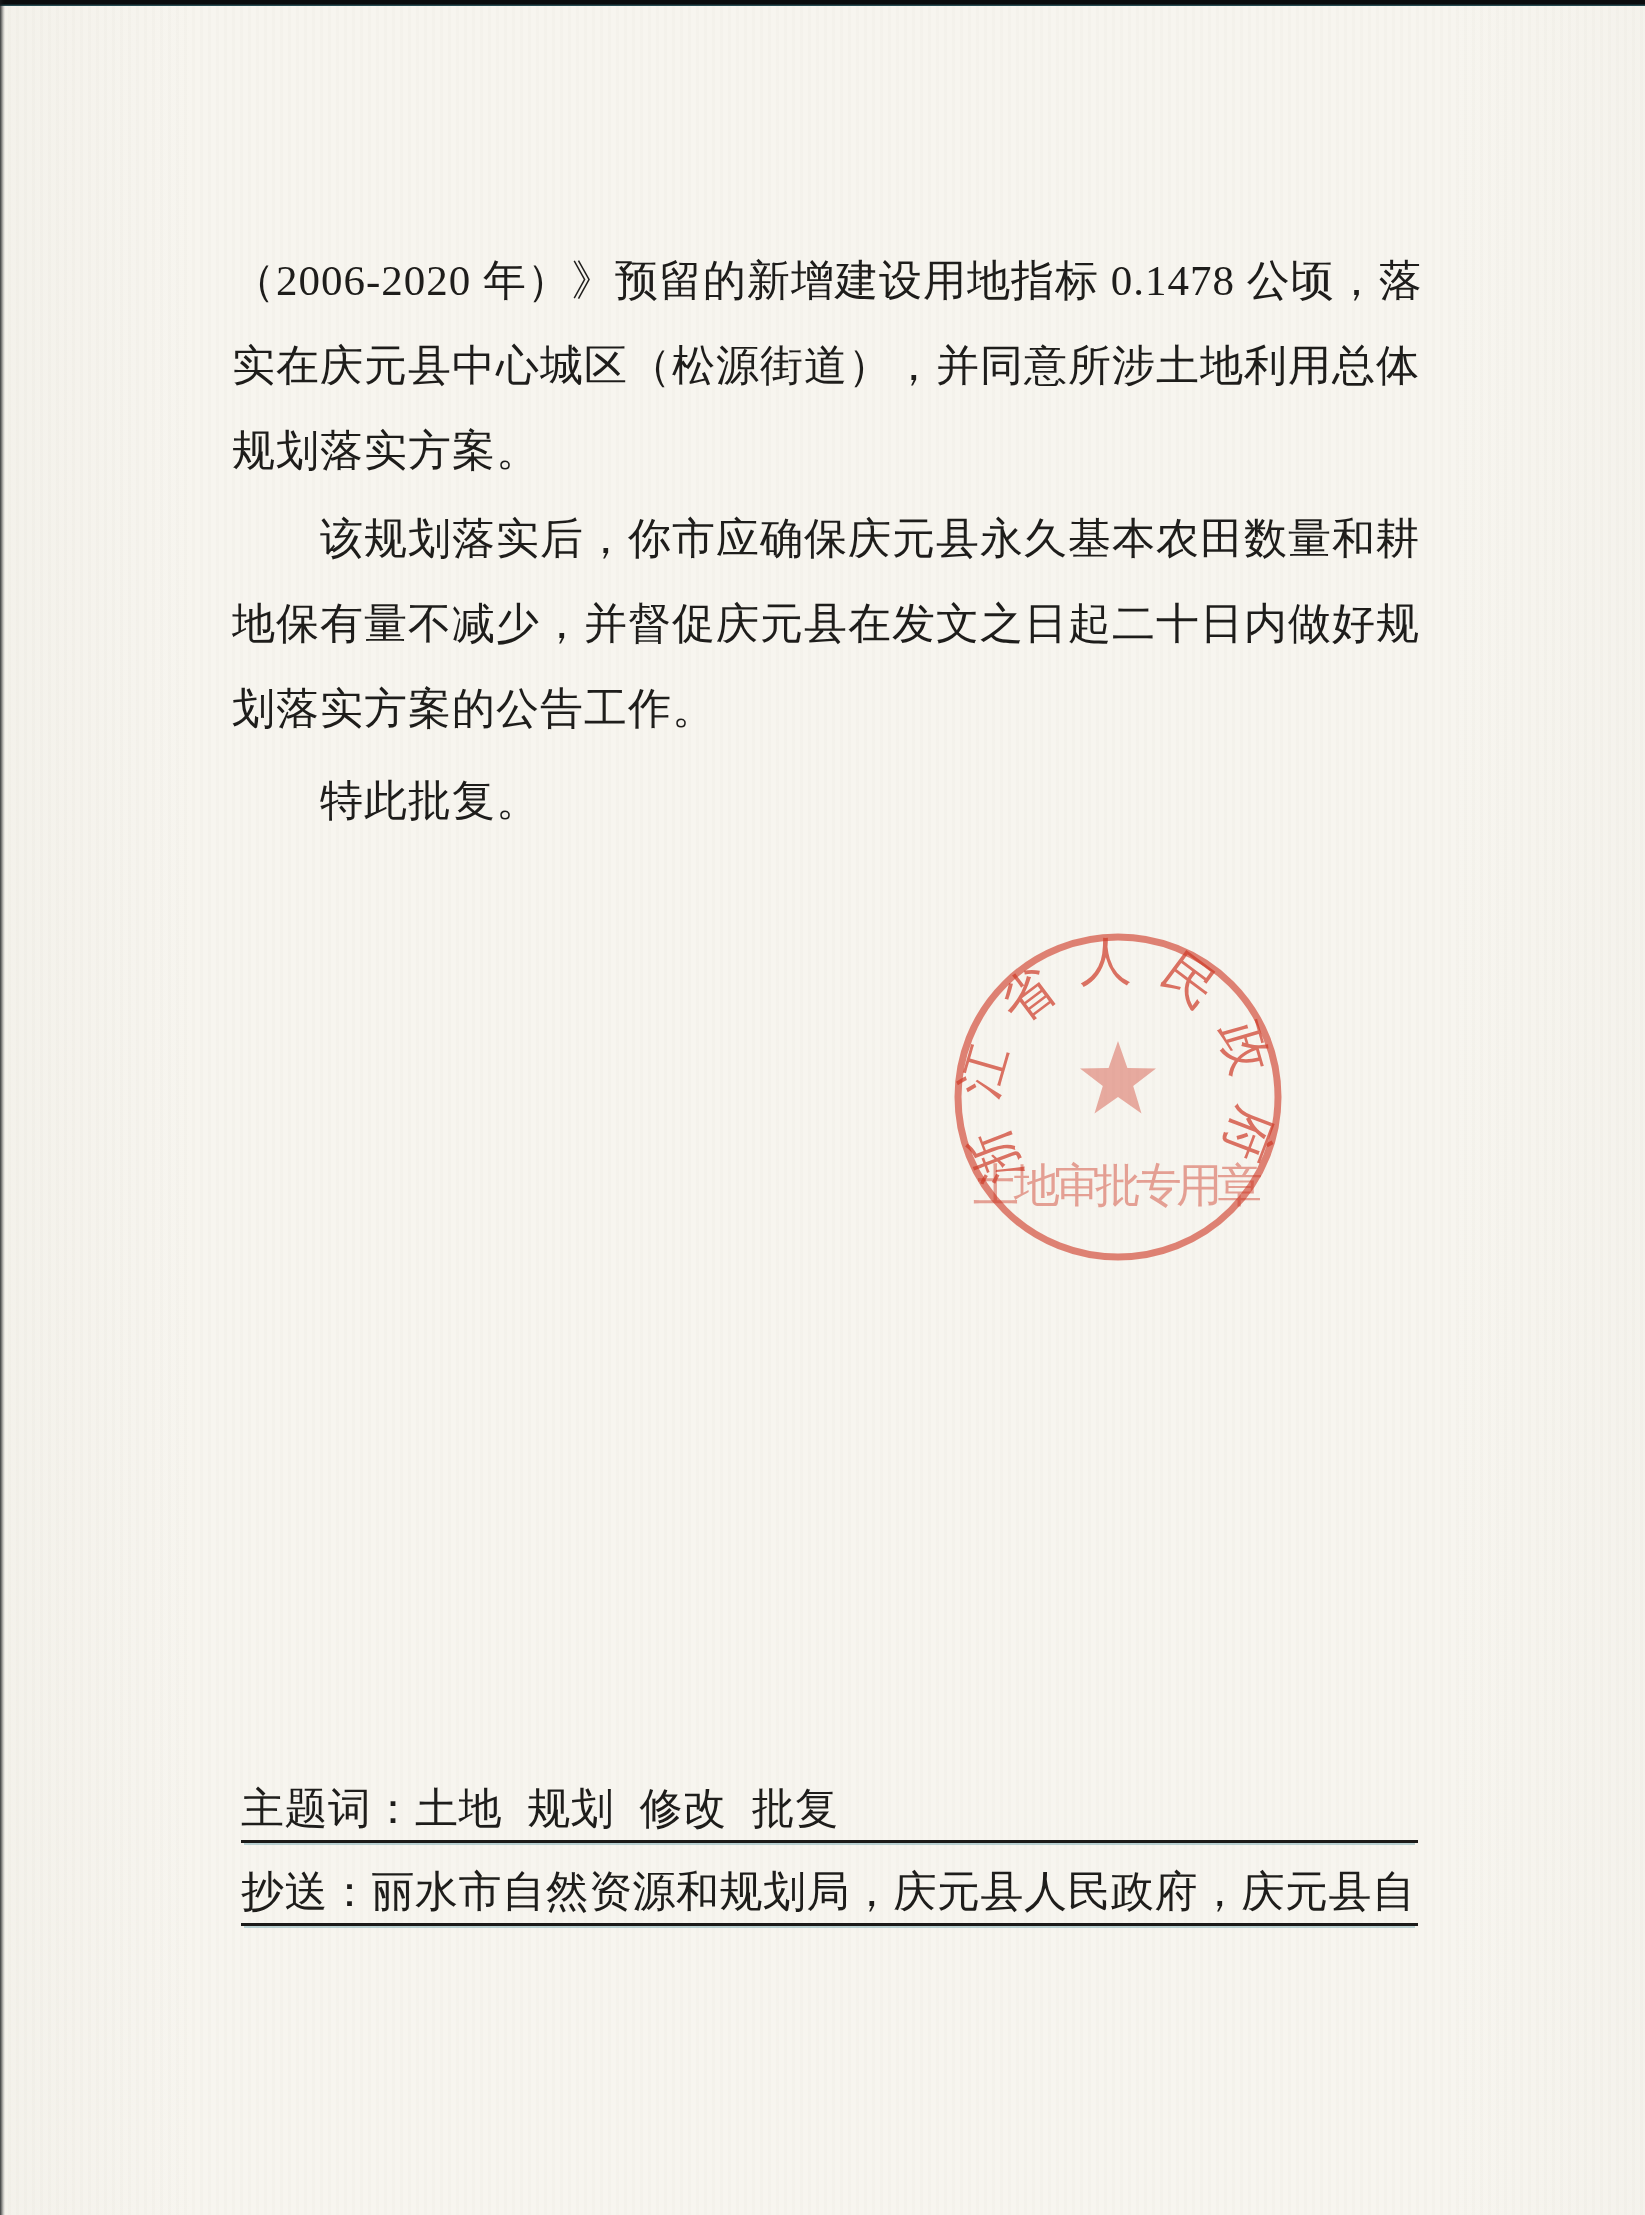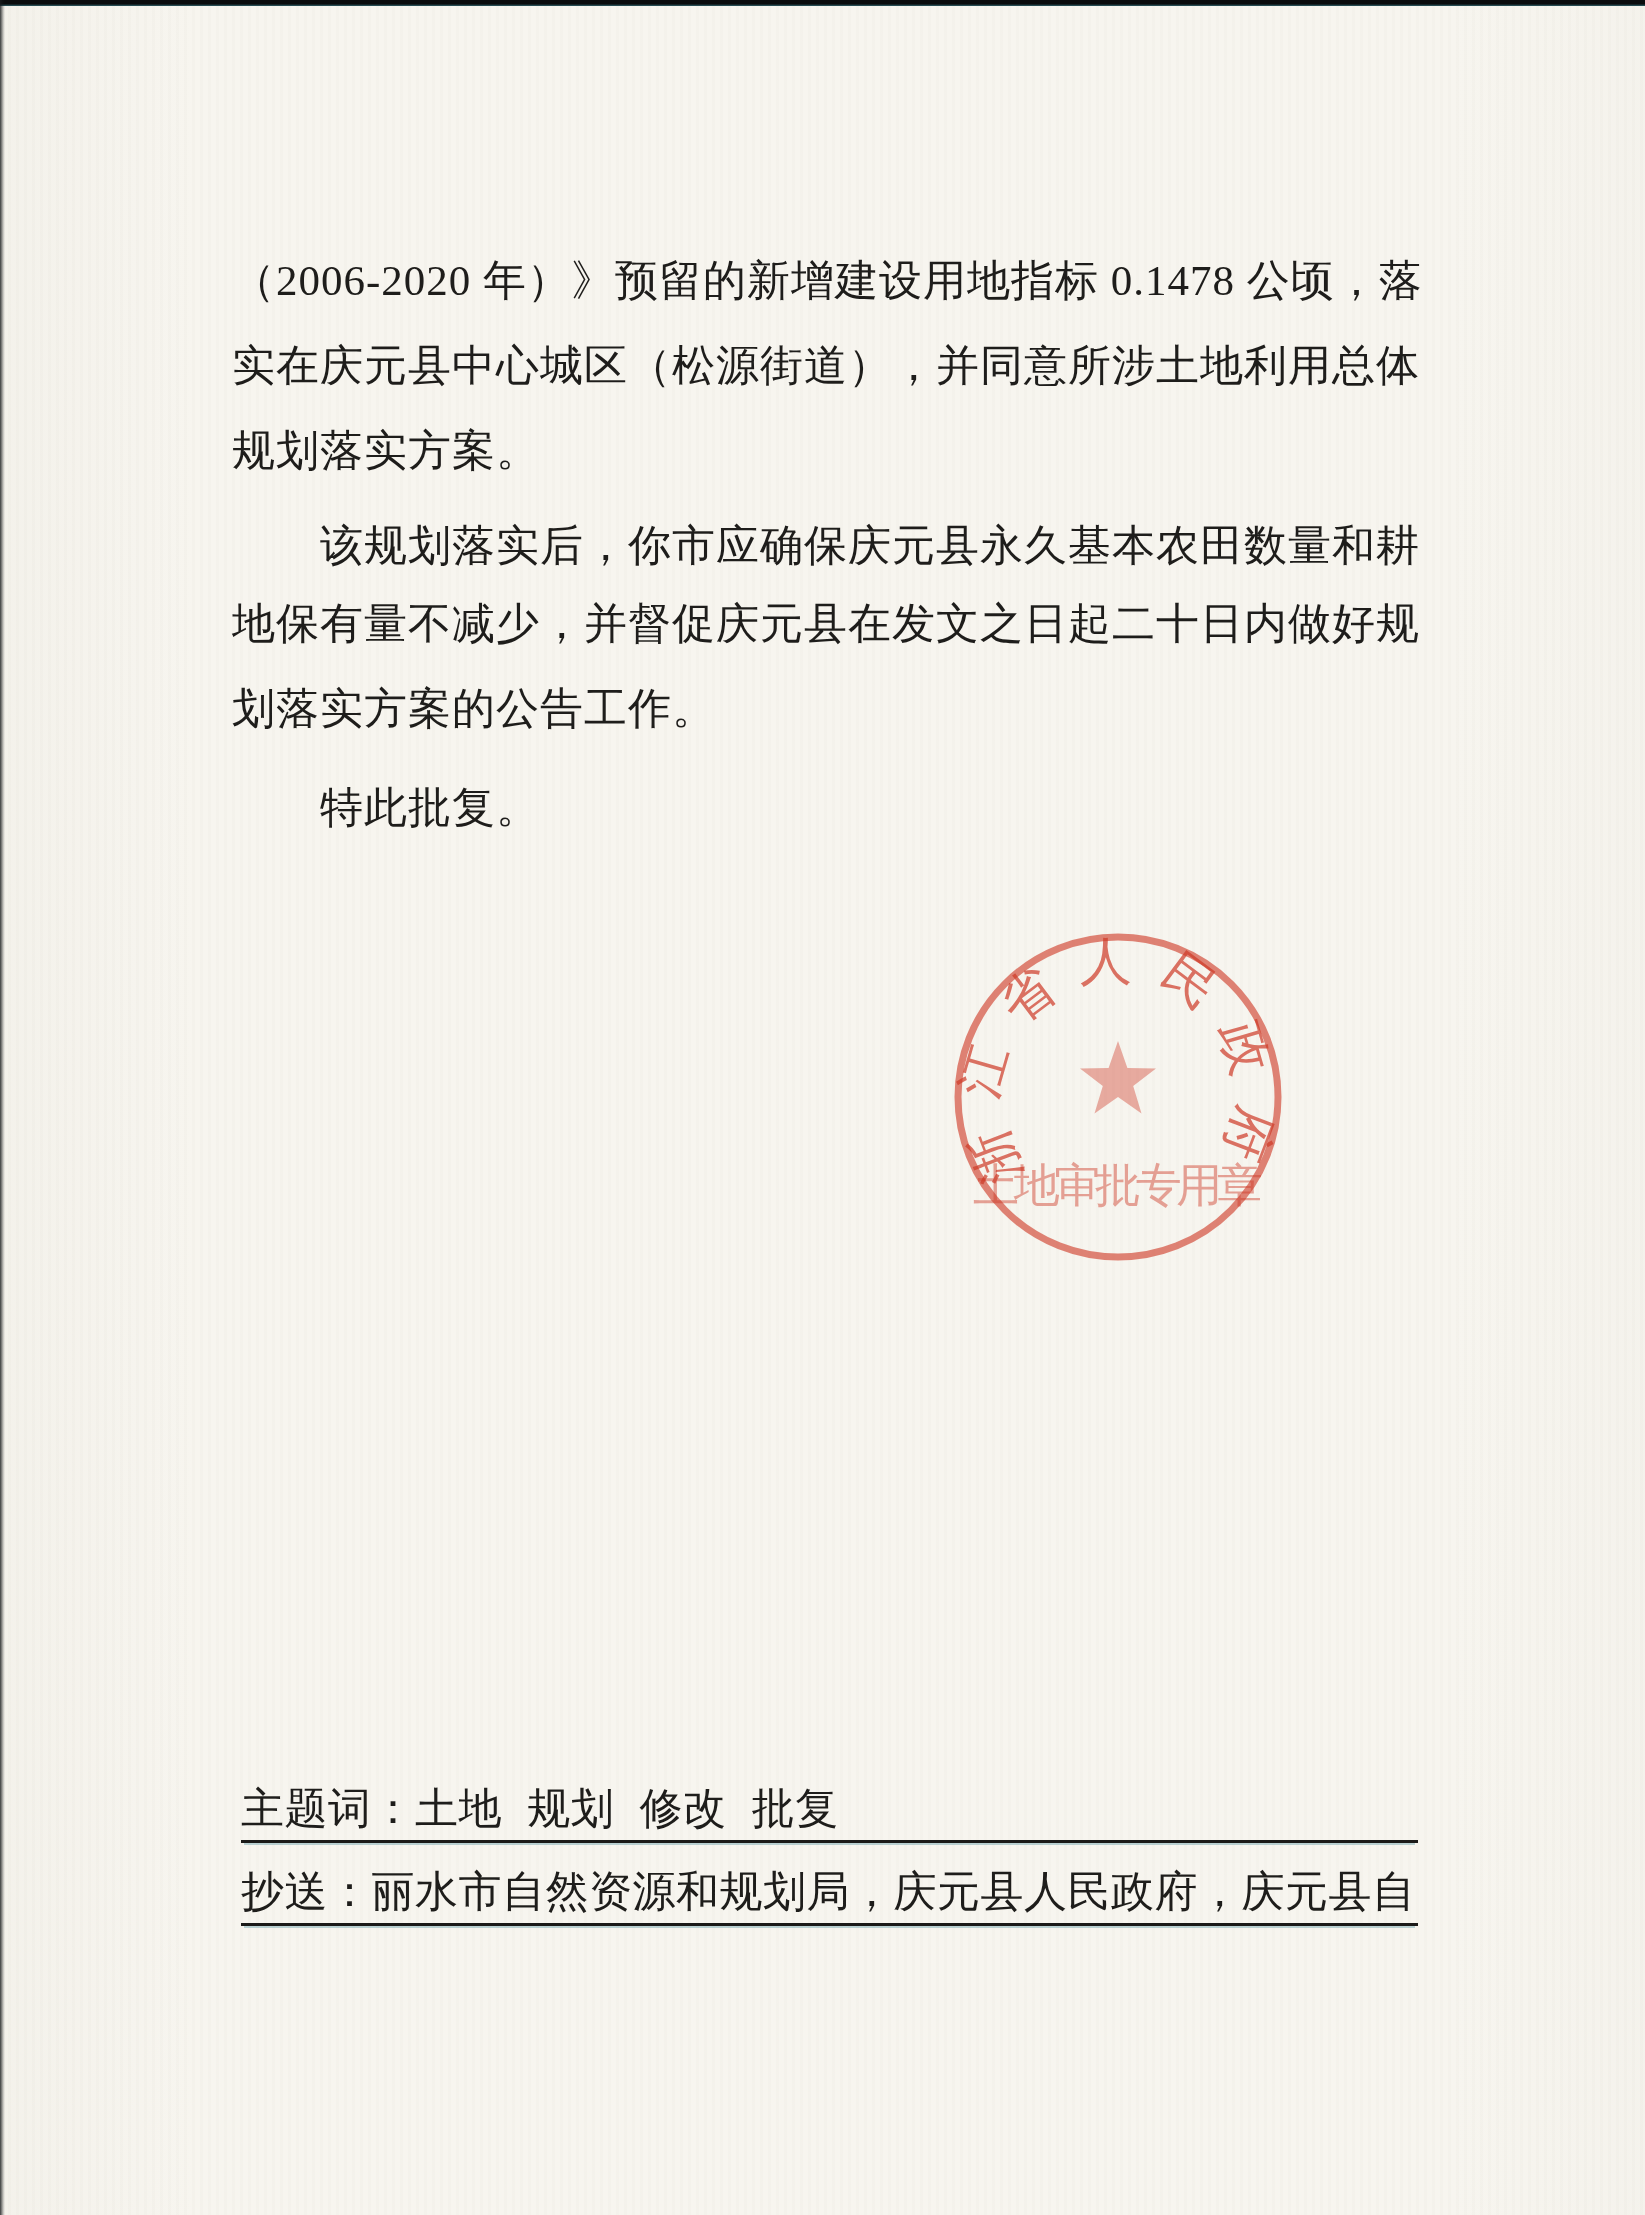--- a/index.html
+++ b/index.html
@@ -34,21 +34,21 @@
   }
   .line {
     position: absolute;
     left: 232px;
     font-size: 43px;
     line-height: 46px;
     letter-spacing: 1px;
     white-space: nowrap;
     color: #1e1d1b;
   }
-  .line.indent { left: 320px; margin-top: 7px; }
+  .line.indent { left: 320px; }
   .date-line {
     position: absolute;
     left: 928px;
     top: 1112px;
     font-size: 44px;
     letter-spacing: 1px;
     white-space: nowrap;
     color: #141414;
     z-index: 5;
   }

